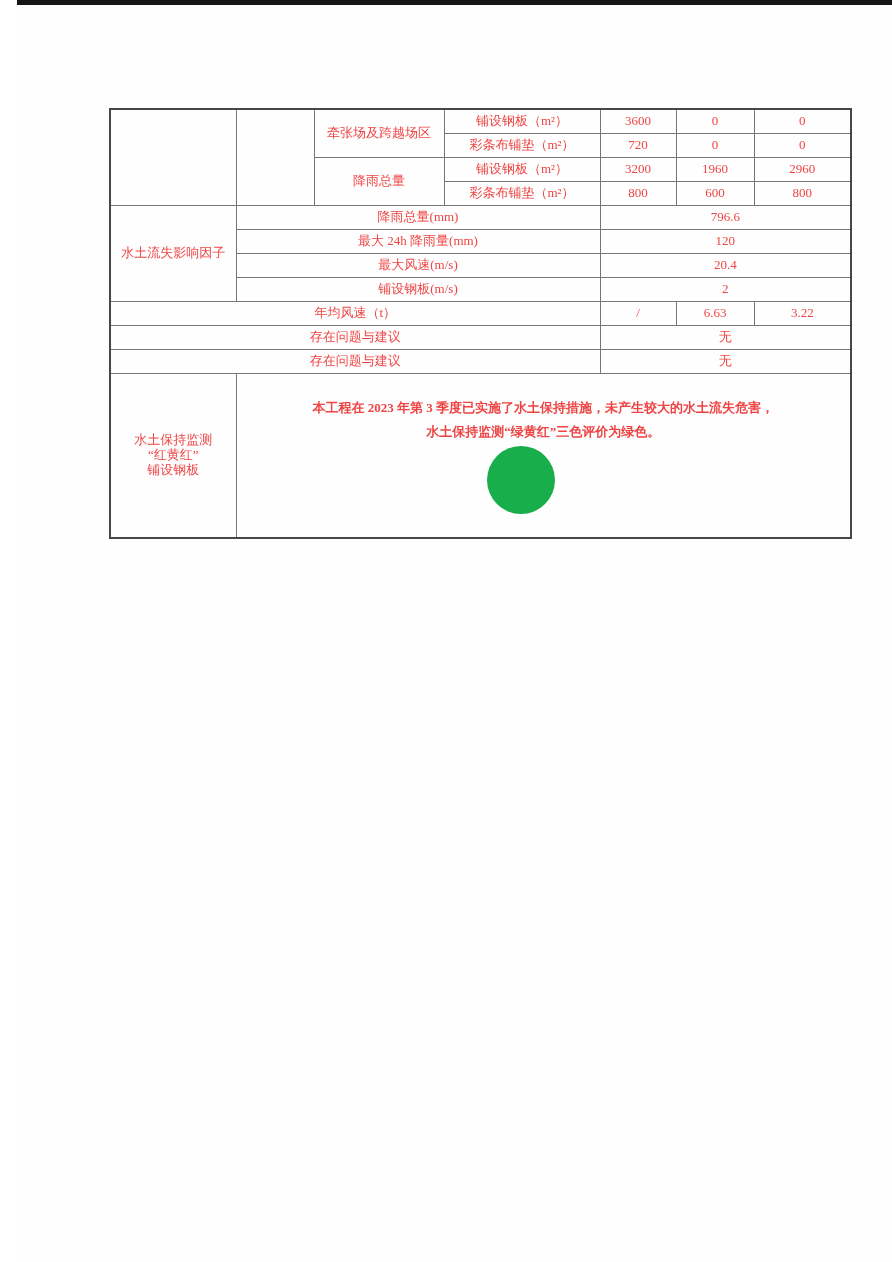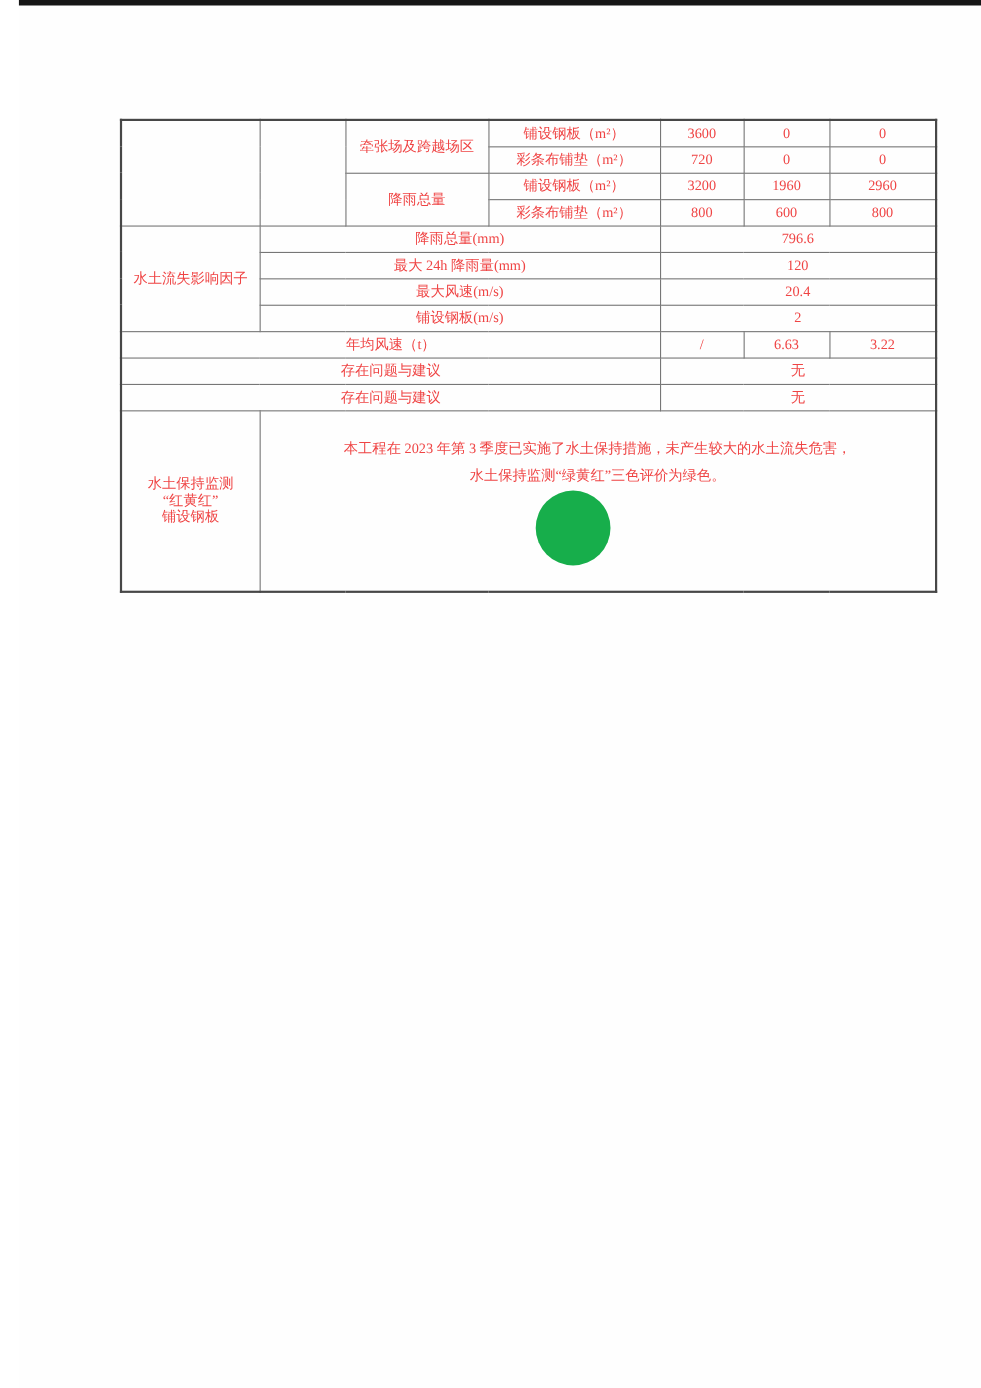--- a/index.html
+++ b/index.html
@@ -42,20 +42,21 @@
   tr.std { height: 24px; }
   tr.tall { height: 165px; }
   td.eval-header {
     line-height: 27px;
     white-space: normal;
   }
   td.eval-body {
     vertical-align: top;
     padding-top: 4px;
     white-space: normal;
+    font-weight: bold;
   }
   .eval-line { line-height: 24px; text-align: center; }
   .indicator-circle {
     width: 68px;
     height: 68px;
     border-radius: 50%;
     margin: 2px auto 0;
     position: relative;
     left: -22px;
   }

